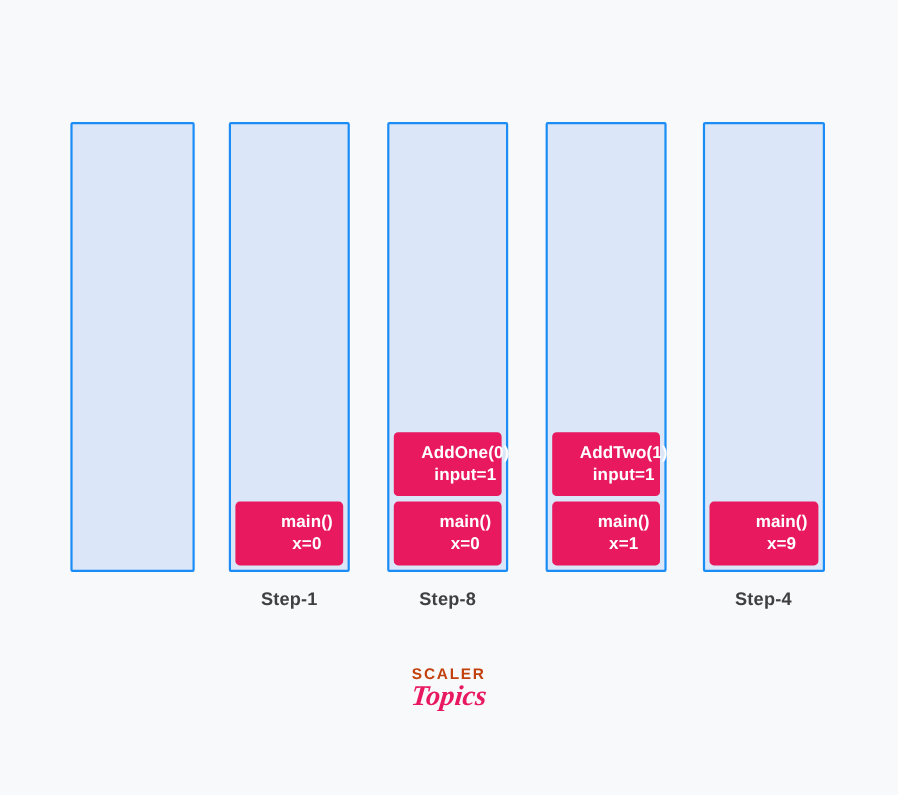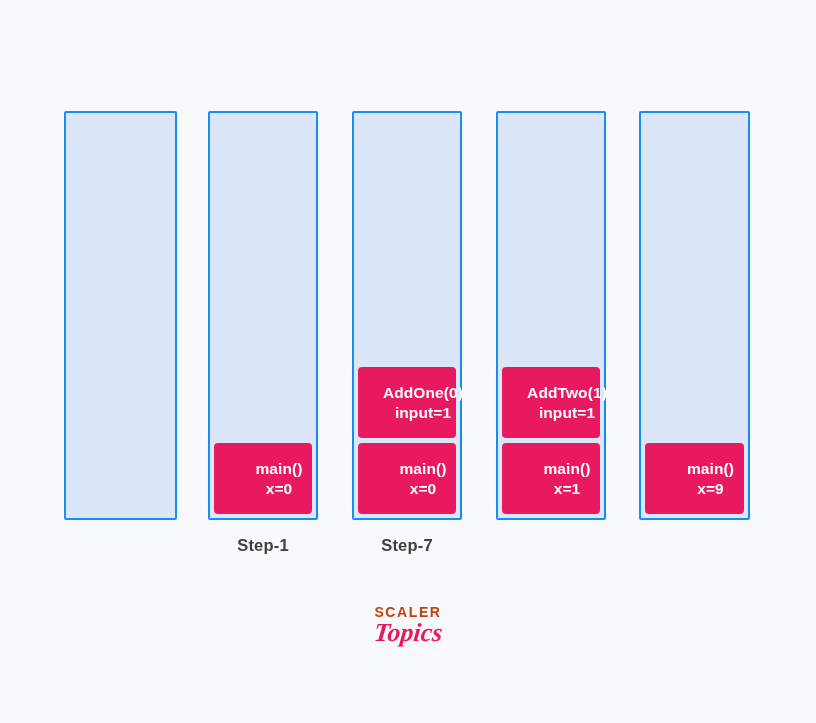--- a/index.html
+++ b/index.html
@@ -53,21 +53,21 @@
     justify-content: center;
     padding: 8px 4px;
     line-height: 1.28;
     font-size: 15.5px;
     font-weight: 700;
     letter-spacing: 0.1px;
   }
   .frame .line1 { display: block; }
   .frame .line2 { display: block; }
 
-  .frame.tall { height: 71px; padding-left: 36px; }
+  .frame.tall { height: 58px; padding-left: 36px; }
 
   
   .step-label {
     position: absolute;
     top: 536px;
     width: 140px;
     text-align: center;
     font-size: 16.5px;
     font-weight: 700;
     color: #404040;
@@ -150,20 +150,21 @@
   <div class="column" style="left:639px; top:111px; width:111px; height:409px;">
     <div class="frames">
       <div class="frame tall">
         <span class="line1">main()</span>
         <span class="line2">x=9</span>
       </div>
     </div>
   </div>
 
   <div class="step-label" style="left:193px;">Step-1</div>
-  <div class="step-label" style="left:337px;">Step-7</div>
+  <div class="step-label" style="left:337px;">Step-8</div>
+  <div class="step-label" style="left:624px;">Step-4</div>
 
   <div id="brand">
     <div class="scaler">SCALER</div>
     <div class="topics">Topics</div>
   </div>
 
 </div>
 
 </body></html>

